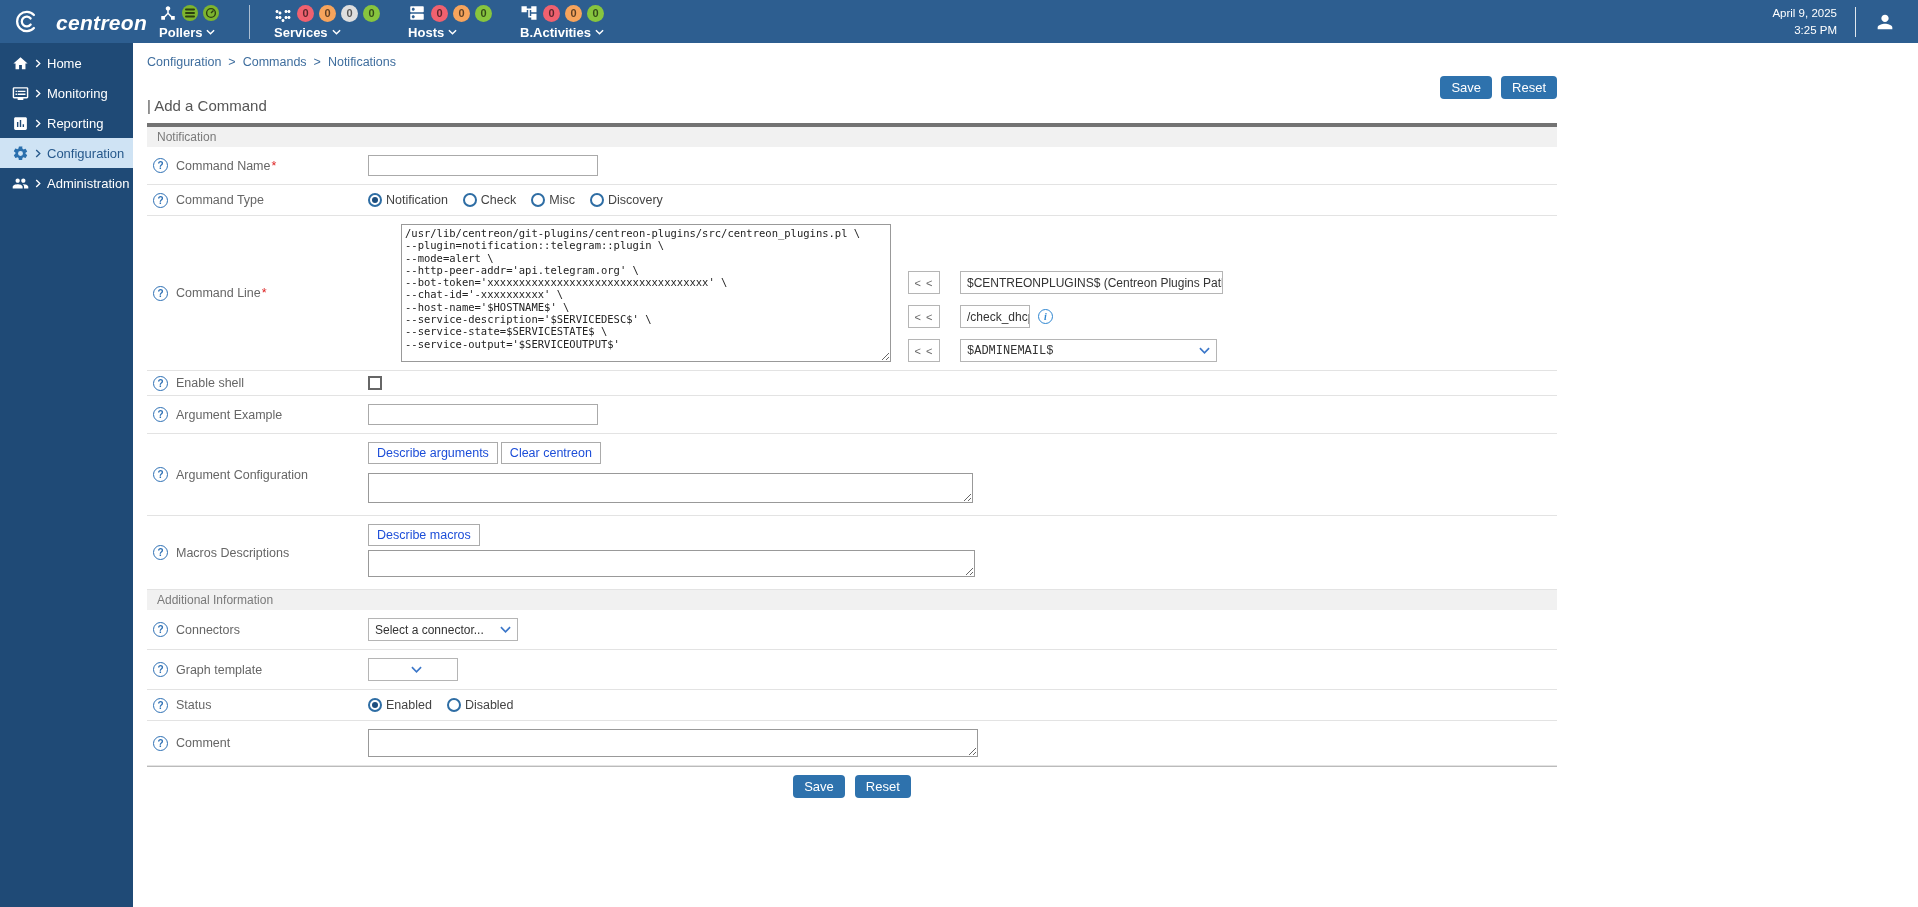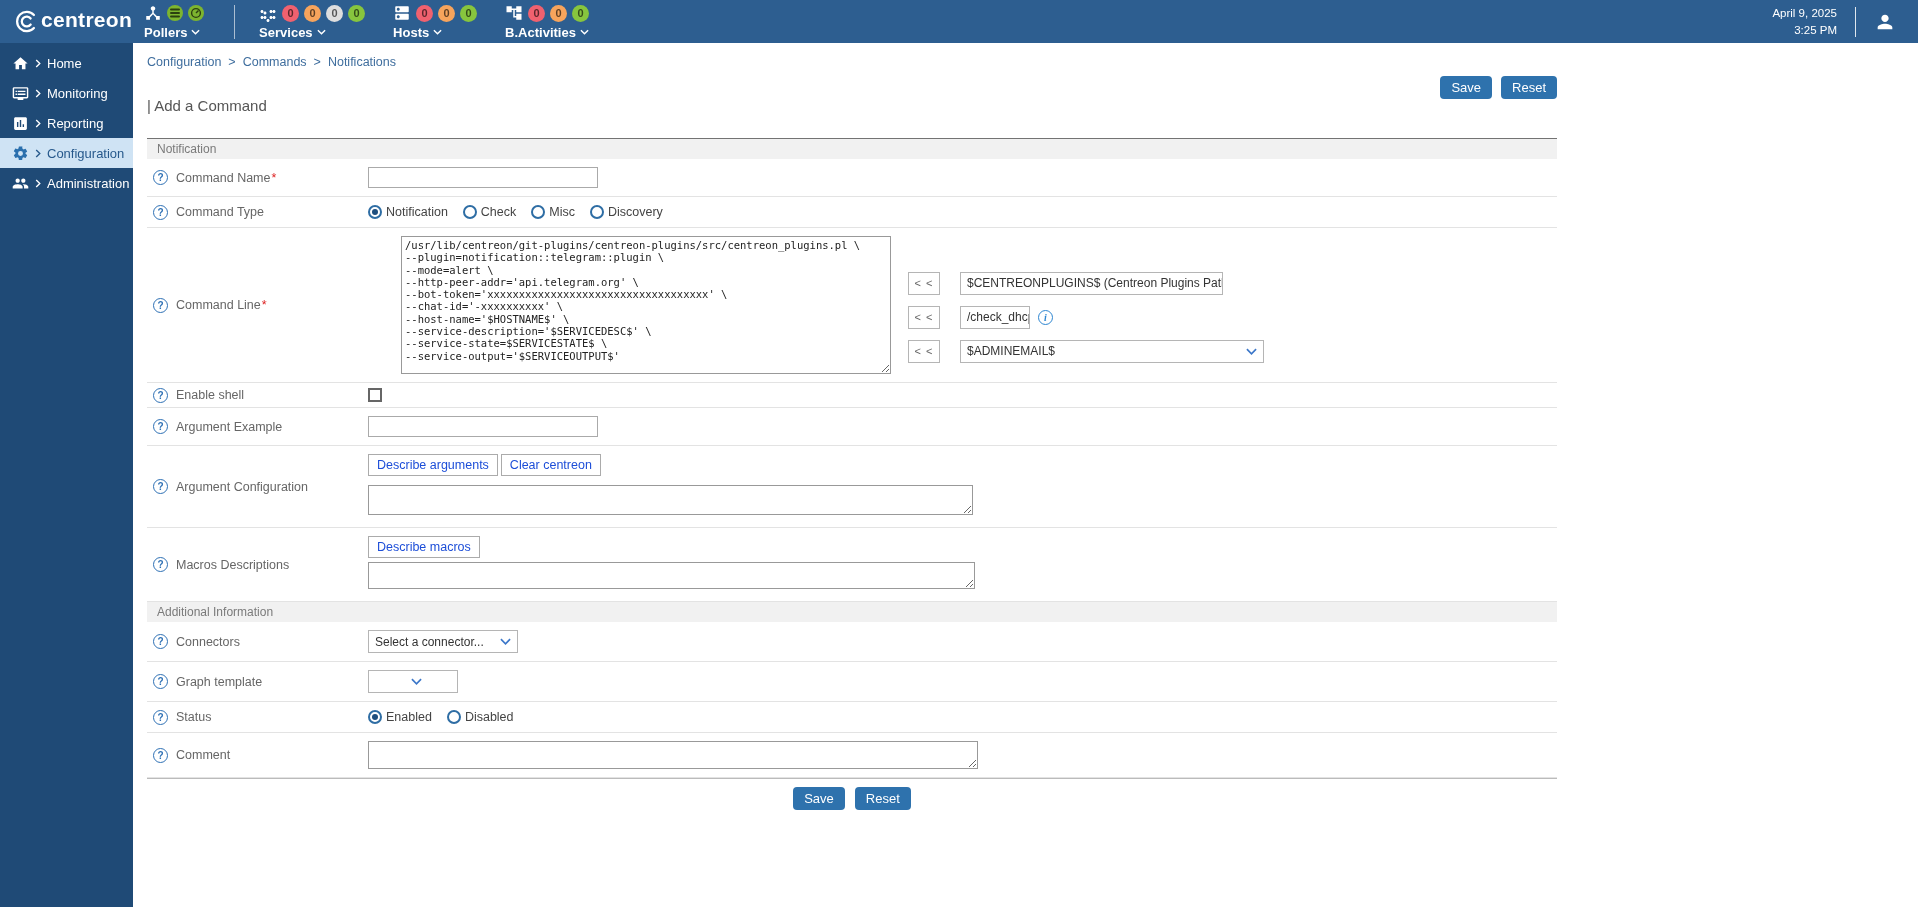--- a/index.html
+++ b/index.html
@@ -1,21 +1,21 @@
 <!DOCTYPE html>
 <html><head>
 <meta charset="utf-8">
 <style>
   * { margin:0; padding:0; box-sizing:border-box; }
   html,body { width:1918px; height:907px; }
   body { font-family:"Liberation Sans",sans-serif; background:#fff; overflow:hidden; position:relative; }
 
   
   .topbar { position:absolute; top:0; left:0; width:1918px; height:43px; background:#2d5e90; display:flex; align-items:center; color:#fff; z-index:10; }
-  .logo { display:flex; align-items:flex-start; gap:2px; padding:0 12px 0 12px; min-width:140px; cursor:pointer; }
+  .logo { display:flex; align-items:flex-end; gap:17px; padding:0 12px 0 12px; min-width:140px; cursor:pointer;font-style:italic; }
   .logo-text { font-size:21px; font-weight:bold; letter-spacing:.3px; }
   .menu { display:flex; flex-direction:column; align-items:flex-start; justify-content:center; margin-right:28px; cursor:pointer; }
   .menu-top { display:flex; align-items:center; gap:3px; height:19px; }
   .menu-label { font-size:13px; font-weight:bold; display:flex; align-items:center; gap:4px; margin-top:2px; }
   .badge { width:17px; height:17px; border-radius:50%; font-size:11px; font-weight:bold; color:rgba(0,0,0,.62); display:flex; align-items:center; justify-content:center; margin-left:2px; }
   .badge.critical { background:#f0616f; }
   .badge.warning  { background:#f7a45c; }
   .badge.unknown  { background:#dedede; }
   .badge.ok       { background:#87c53e; }
   .poller-badge { width:16px; height:16px; border-radius:50%; background:#7db52f; display:flex; align-items:center; justify-content:center; margin-left:2px; }
@@ -33,42 +33,42 @@
 
   
   .main { position:absolute; left:133px; top:43px; right:0; bottom:0; background:#fff; }
   .content { position:relative; margin-left:14px; width:1410px; }
   .breadcrumb { padding-top:12px; font-size:12.5px; color:#3f6e9e; display:flex; gap:7px; }
   .crumb { cursor:pointer; }
   .toolbar { position:absolute; top:33px; right:0; display:flex; gap:9px; }
   .btn-blue { background:#2e72ad; color:#fff; font-size:13px; border:none; border-radius:4px; padding:4px 11px; cursor:pointer; font-family:inherit; }
   .page-title { margin-top:28px; font-size:15px; color:#555; }
 
-  .formwrap { margin-top:24px; border-top:1px solid #737373; }
+  .formwrap { margin-top:9px; border-top:4px solid #737373; }
   .sect { height:20px; background:#f1f1f1; color:#7a7a7a; font-size:12px; display:flex; align-items:center; padding-left:10px; }
   .frow { display:flex; align-items:center; border-bottom:1px solid #e3e3e3; }
   .flabel { width:221px; flex:none; display:flex; align-items:center; gap:8px; padding-left:6px; font-size:12.5px; color:#666; }
   .help { width:15px; height:15px; flex:none; border:1.5px solid #2f71b5; border-radius:50%; color:#2f71b5; font-size:10px; font-weight:bold; display:flex; align-items:center; justify-content:center; cursor:pointer; }
   .req { color:#d22; margin-left:1px; }
   .ffield { flex:1; padding:8px 0; }
 
   input.txt { width:230px; height:21px; border:1px solid #aaa; font-size:12px; padding:0 4px; font-family:inherit; }
   .radios { display:flex; gap:15px; align-items:center; }
   .radio { display:flex; align-items:center; gap:4px; font-size:12.5px; color:#444; cursor:pointer; }
   .rb { width:14px; height:14px; border:2px solid #2e6da4; border-radius:50%; position:relative; flex:none; background:#fff; }
   .rb.checked::after { content:""; position:absolute; inset:2px; background:#1d4e7e; border-radius:50%; }
 
-  .cmdline-wrap { display:flex; align-items:center;padding-left:33px; }
+  .cmdline-wrap { display:flex; align-items:flex-end;padding-left:33px; }
   textarea { border:1px solid #999; font-family:inherit; color:#222; }
   .cmd-textarea { width:490px; height:138px; font-family:"DejaVu Sans Mono",monospace; font-size:10.5px; line-height:12.3px; padding:2px 3px; white-space:pre; overflow:auto; }
   .macro-col { margin-left:17px; margin-top:24px; display:flex; flex-direction:column; gap:11px; }
   .macro-row { display:flex; align-items:center; gap:20px; }
   .insert-btn { width:32px; height:23px; border:1px solid #b5b5b5; background:#fff; color:#666; font-size:11px; letter-spacing:1px; cursor:pointer; display:flex; align-items:center; justify-content:center; font-family:inherit; }
   .fakesel { height:23px; border:1px solid #b5b5b5; background:#fff; display:flex; align-items:center; justify-content:space-between; padding:0 6px; font-size:12px; color:#333; cursor:pointer; gap:6px; white-space:nowrap; overflow:hidden; }
-  .sel-1 { width:263px; } .sel-2 { width:70px; } .sel-3 { width:304px; }
+  .sel-1 { width:263px; } .sel-2 { width:70px; } .sel-3 { width:257px;font-family:Liberation Mono, monospace; }
   .sel-conn { width:150px; } .sel-graph { width:90px; }
   .info-icon { width:15px; height:15px; flex:none; border-radius:50%; border:1.5px solid #2e86d1; color:#2e86d1; font-size:10px; font-style:italic; font-weight:bold; display:flex; align-items:center; justify-content:center; margin-left:8px; cursor:pointer; font-family:"Liberation Serif",serif; }
 
   .checkbox { width:14px; height:14px; border:2px solid #666; background:#fff; cursor:pointer; }
   .btn-plain { border:1px solid #ababab; background:#fff; color:#1d4ed8; font-size:12.5px; padding:3px 8px; cursor:pointer; font-family:inherit; }
   .arg-btns { display:flex; gap:3px; }
   .desc-textarea { width:605px; height:30px; margin-top:9px; font-size:12px; }
   .macros-textarea { width:607px; height:27px; margin-top:4px; font-size:12px; }
   .comment-textarea { width:610px; height:28px; font-size:12px; vertical-align:middle; }
   .footer-row { border-top:1px solid #bbb; padding:8px 0 12px; display:flex; justify-content:center; gap:10px; }

